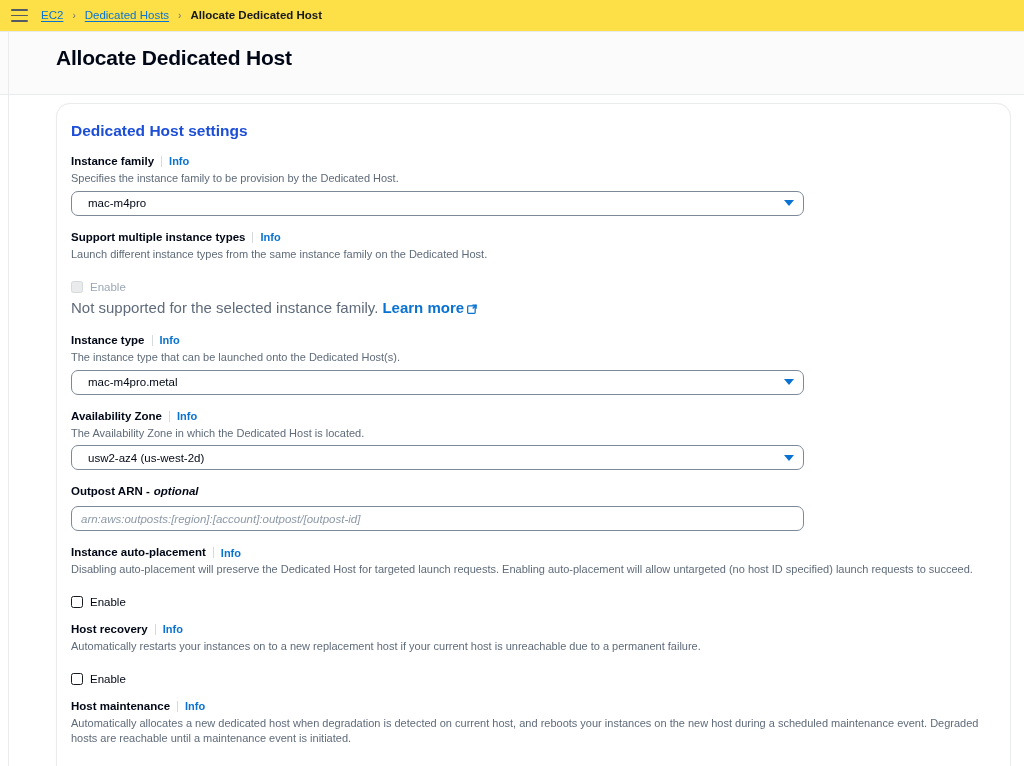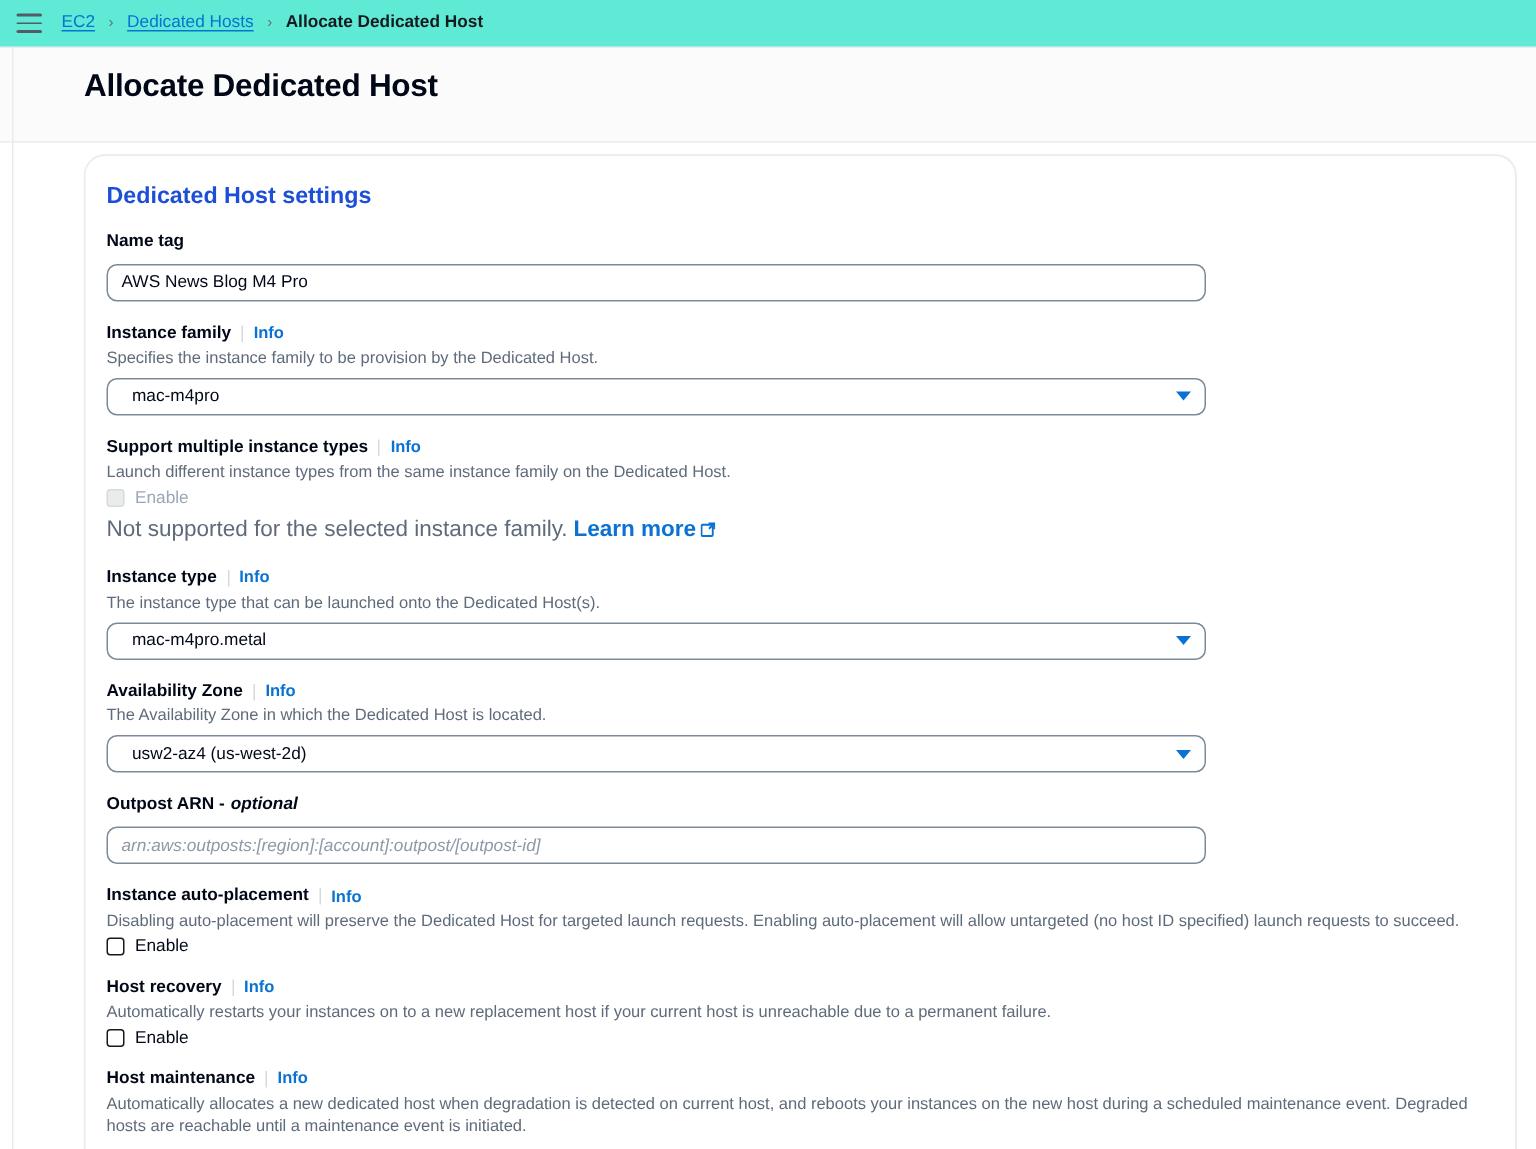--- a/index.html
+++ b/index.html
@@ -11,21 +11,21 @@
     background: #ffffff;
     font-family: "Liberation Sans", sans-serif;
     color: #16191f;
     overflow: hidden;
   }
 
   
   .topbar {
     position: relative;
     height: 32px;
-    background: #5eead4;
+    background: #fde047;
     display: flex;
     align-items: center;
     border-bottom: 1px solid #e9ebed;
   }
   .topbar::after {
     content: "";
     position: absolute;
     left: 8px; top: 32px;
     width: 1px; height: 734px;
     background: #e9ebed;
@@ -181,21 +181,21 @@
     width: 0; height: 0;
     border-left: 5px solid transparent;
     border-right: 5px solid transparent;
     border-top: 6px solid #0972d3;
   }
 
   
   .check-row {
     display: flex;
     align-items: center;
-    margin-top: 3px;
+    margin-top: 19px;
     cursor: pointer;
   }
   .check-row.disabled { cursor: default; }
   .cbox {
     width: 12px;
     height: 12px;
     border: 1.5px solid #16191f;
     border-radius: 2.5px;
     background: #ffffff;
     margin-right: 7px;
@@ -251,27 +251,20 @@
 </div>
 
 <div class="page-head">
   <h1 class="page-title">Allocate Dedicated Host</h1>
 </div>
 
 <div class="content">
   <div class="panel">
     <h2 class="panel-title">Dedicated Host settings</h2>
 
-    <div class="field">
-      <div class="field-label">
-        <span>Name tag</span>
-      </div>
-      <div class="gap-sm"></div>
-      <div class="txt-input">AWS News Blog M4 Pro</div>
-    </div>
 
     <div class="field">
       <div class="field-label">
         <span>Instance family</span>
         <span class="info-sep"></span>
         <span class="info-link">Info</span>
       </div>
       <div class="field-desc">Specifies the instance family to be provision by the Dedicated Host.</div>
       <div class="select-input">
         <span>mac-m4pro</span>

